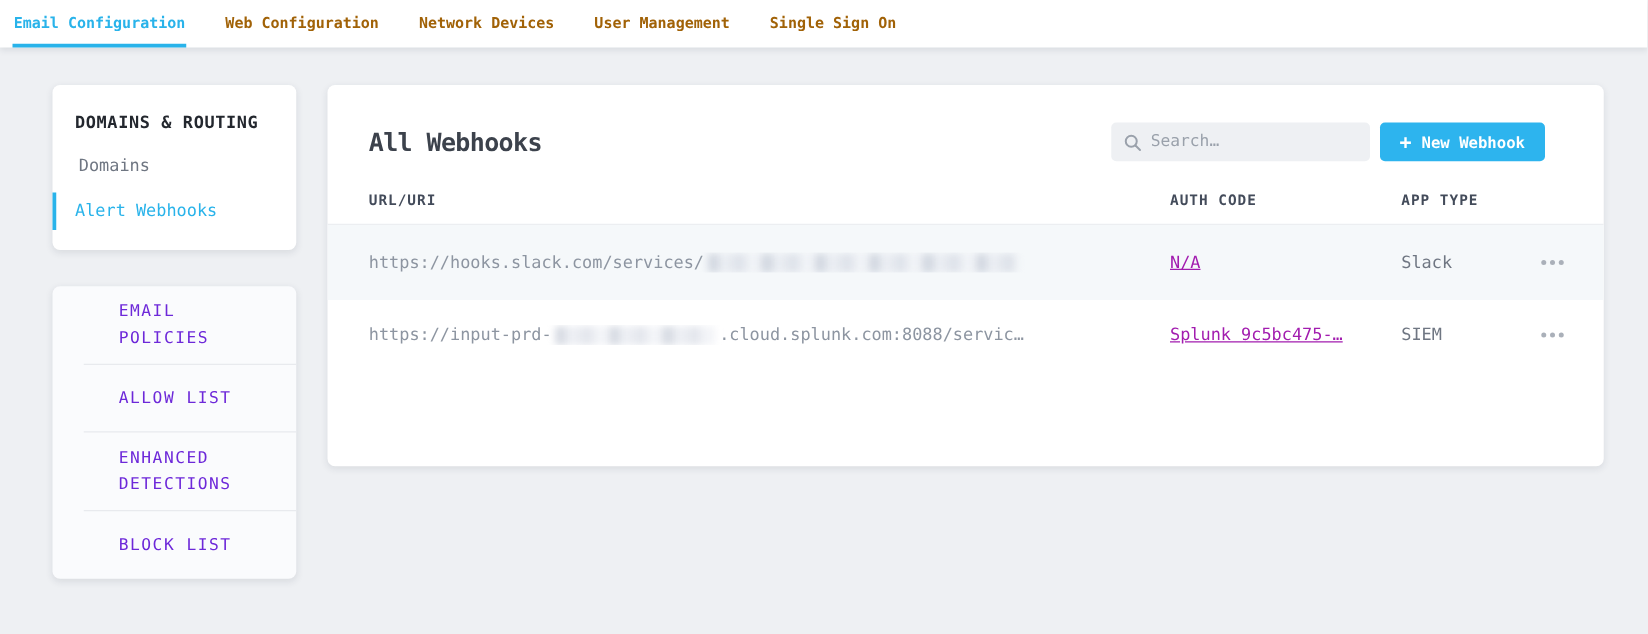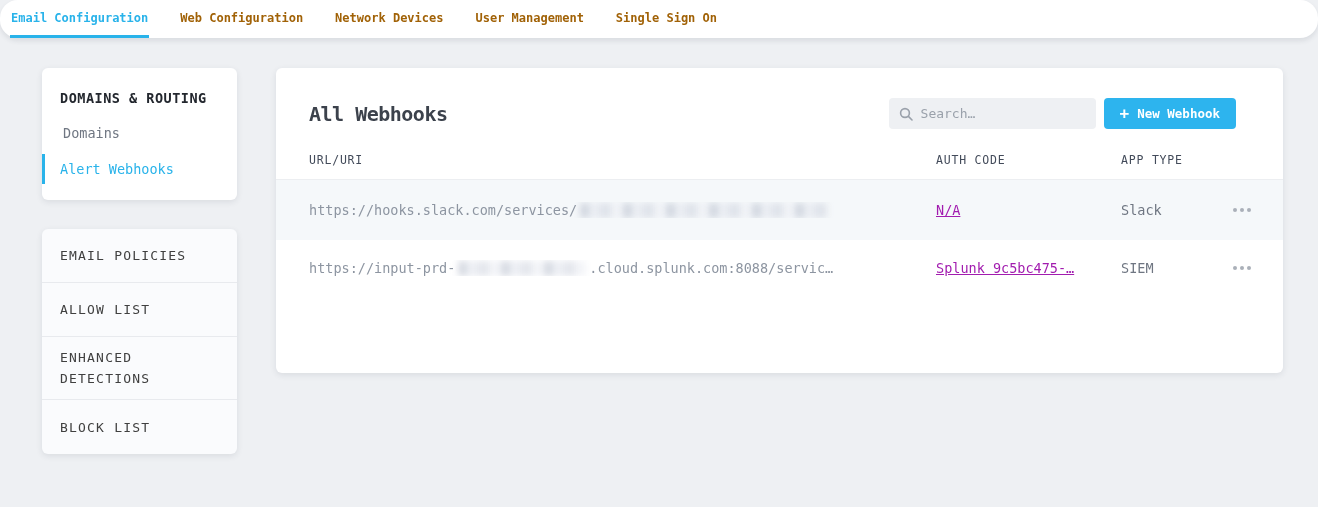--- a/index.html
+++ b/index.html
@@ -13,21 +13,20 @@
   
   .topnav {
     height: 38px;
     background: #ffffff;
     display: flex;
     align-items: stretch;
     padding-left: 10px;
     box-shadow: 0 3px 5px rgba(40,50,70,0.10);
     position: relative;
     z-index: 5;
-    border-radius: 18px;
   }
   .tab {
     display: flex;
     align-items: center;
     font-size: 12px;
     font-weight: bold;
     color: #a16207;
     padding: 0 1px;
     margin-right: 30px;
     border-bottom: 3px solid transparent;
@@ -36,21 +35,21 @@
   }
   .tab.active {
     color: #29b3ea;
     border-bottom-color: #29b3ea;
   }
 
   
   .content {
     display: flex;
     padding: 30px 35px 0 42px;
-    gap: 39px;
+    gap: 25px;
   }
   .sidebar { width: 195px; flex: 0 0 195px; }
   .card {
     background: #ffffff;
     border-radius: 6px;
     box-shadow: 0 2px 6px rgba(40,50,70,0.10);
   }
 
   
   .routing-card { padding: 22px 0 16px 0; margin-bottom: 29px; }
@@ -75,27 +74,28 @@
     border-left-color: #29b3ea;
     padding-left: 15px;
   }
 
   
   .sections-card { background: #fafbfd; overflow: hidden; }
   .section-item {
     min-height: 54px;
     display: flex;
     align-items: center;
-    padding: 10px 18px;
+    padding: 10px 28px;
     font-size: 13px;
     letter-spacing: 1.2px;
-    color: #404040;
+    color: #6d28d9;
     border-bottom: 1px solid #e8eaee;
     cursor: pointer;
     line-height: 21px;
+    margin-left: 25px;
   }
   .section-item:last-child { border-bottom: none; }
 
   
   .main-card { flex: 1; height: 305px; overflow: hidden; }
   .main-header {
     display: flex;
     align-items: center;
     justify-content: space-between;
     padding: 30px 47px 24px 33px;
@@ -150,21 +150,21 @@
     grid-template-columns: 1fr 185px 90px 42px;
     align-items: center;
     padding: 0 30px 0 33px;
   }
   .thead {
     padding-bottom: 12px;
     border-bottom: 1px solid #eceef1;
   }
   .th {
     font-size: 11.5px;
-    font-weight: normal;
+    font-weight: bold;
     letter-spacing: 0.8px;
     color: #434b5a;
   }
   .tbody-row { height: 56px; font-size: 13.5px; }
   .tbody-row.striped { background: #f5f8fa; }
   .tbody-row:nth-child(2) { height: 60px; }
   .cell-url {
     color: #8d95a1;
     white-space: nowrap;
     overflow: hidden;

